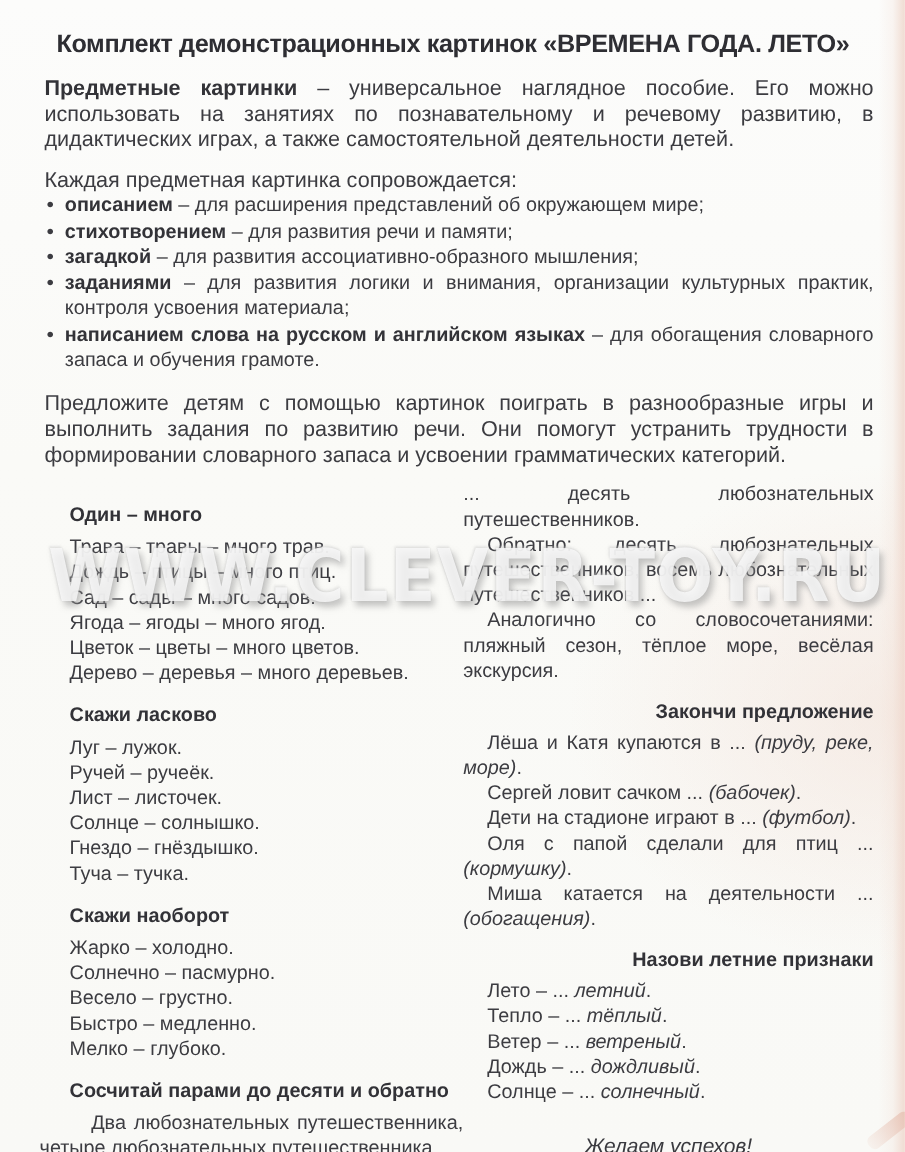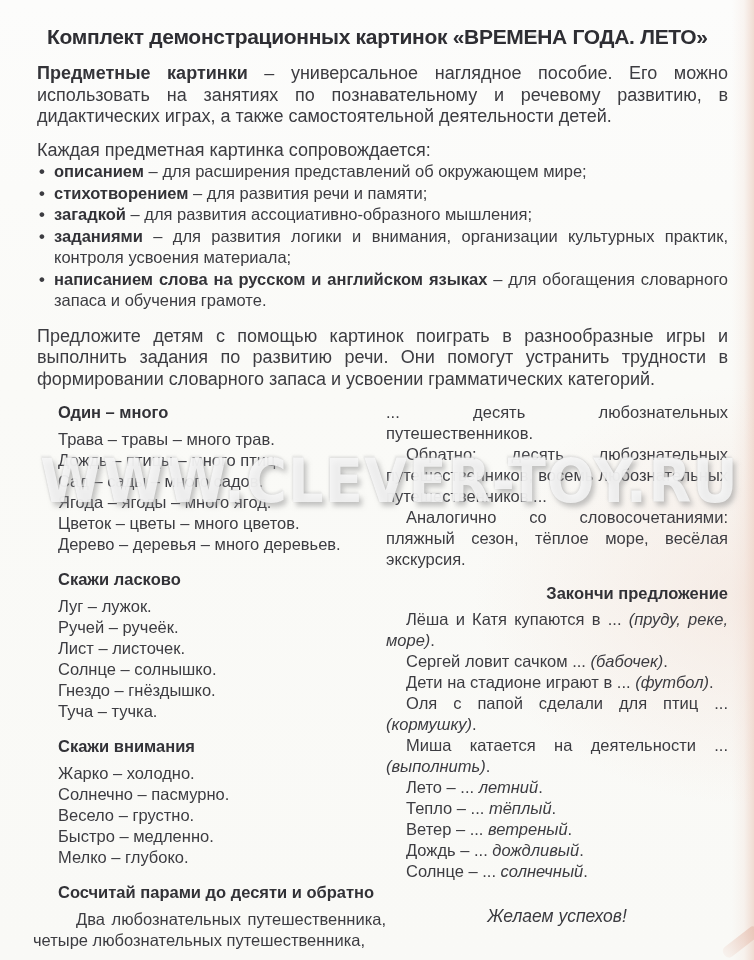--- a/index.html
+++ b/index.html
@@ -72,21 +72,21 @@
     box-sizing: border-box;
   }
   h2.sec {
     font-size: 16.5px;
     line-height: 21px;
     font-weight: 700;
     color: #323237;
     margin: 14px 0 6px 0;
     padding-left: 21px;
   }
-  .col-left h2.sec:first-child { margin-top: 0; }
+  .col-left h2.sec:first-child { margin-top: 17px; }
   .line {
     font-size: 16.5px;
     line-height: 21px;
     margin: 0;
     padding-left: 21px;
   }
   .count-para {
     font-size: 16.5px;
     line-height: 21px;
     margin: 0 0 0 -4px;
@@ -190,43 +190,44 @@
         <p class="line">Дерево – деревья – много деревьев.</p>
 
         <h2 class="sec">Скажи ласково</h2>
         <p class="line">Луг – лужок.</p>
         <p class="line">Ручей – ручеёк.</p>
         <p class="line">Лист – листочек.</p>
         <p class="line">Солнце – солнышко.</p>
         <p class="line">Гнездо – гнёздышко.</p>
         <p class="line">Туча – тучка.</p>
 
-        <h2 class="sec">Скажи внимания</h2>
+        <h2 class="sec">Скажи наоборот</h2>
         <p class="line">Жарко – холодно.</p>
         <p class="line">Солнечно – пасмурно.</p>
         <p class="line">Весело – грустно.</p>
         <p class="line">Быстро – медленно.</p>
         <p class="line">Мелко – глубоко.</p>
 
         <h2 class="sec">Сосчитай парами до десяти и обратно</h2>
         <p class="count-para">Два любознательных путешественника, четыре любознательных путешественника,</p>
       </div>
 
       <div class="col-right">
         <p class="para-ind noindent">... десять любознательных путешественников.</p>
         <p class="para-ind">Обратно: десять любознательных путешественников, восемь любознательных путешественников ...</p>
         <p class="para-ind">Аналогично со словосочетаниями: пляжный сезон, тёплое море, весёлая экскурсия.</p>
 
         <h2 class="sec">Закончи предложение</h2>
         <p class="para-ind"><span>Лёша и Катя купаются в ... </span><i>(пруду, реке, море)</i><span>.</span></p>
         <p class="para-ind"><span>Сергей ловит сачком ... </span><i>(бабочек)</i><span>.</span></p>
         <p class="para-ind"><span>Дети на стадионе играют в ... </span><i>(футбол)</i><span>.</span></p>
         <p class="para-ind"><span>Оля с папой сделали для птиц ... </span><i>(кормушку)</i><span>.</span></p>
-        <p class="para-ind"><span>Миша катается на деятельности ... </span><i>(выполнить)</i><span>.</span></p>
-
+        <p class="para-ind"><span>Миша катается на деятельности ... </span><i>(обогащения)</i><span>.</span></p>
+
+        <h2 class="sec">Назови летние признаки</h2>
         <p class="r-line"><span>Лето – ... </span><i>летний</i><span>.</span></p>
         <p class="r-line"><span>Тепло – ... </span><i>тёплый</i><span>.</span></p>
         <p class="r-line"><span>Ветер – ... </span><i>ветреный</i><span>.</span></p>
         <p class="r-line"><span>Дождь – ... </span><i>дождливый</i><span>.</span></p>
         <p class="r-line"><span>Солнце – ... </span><i>солнечный</i><span>.</span></p>
 
         <p class="closing">Желаем успехов!</p>
       </div>
 
     </div>

